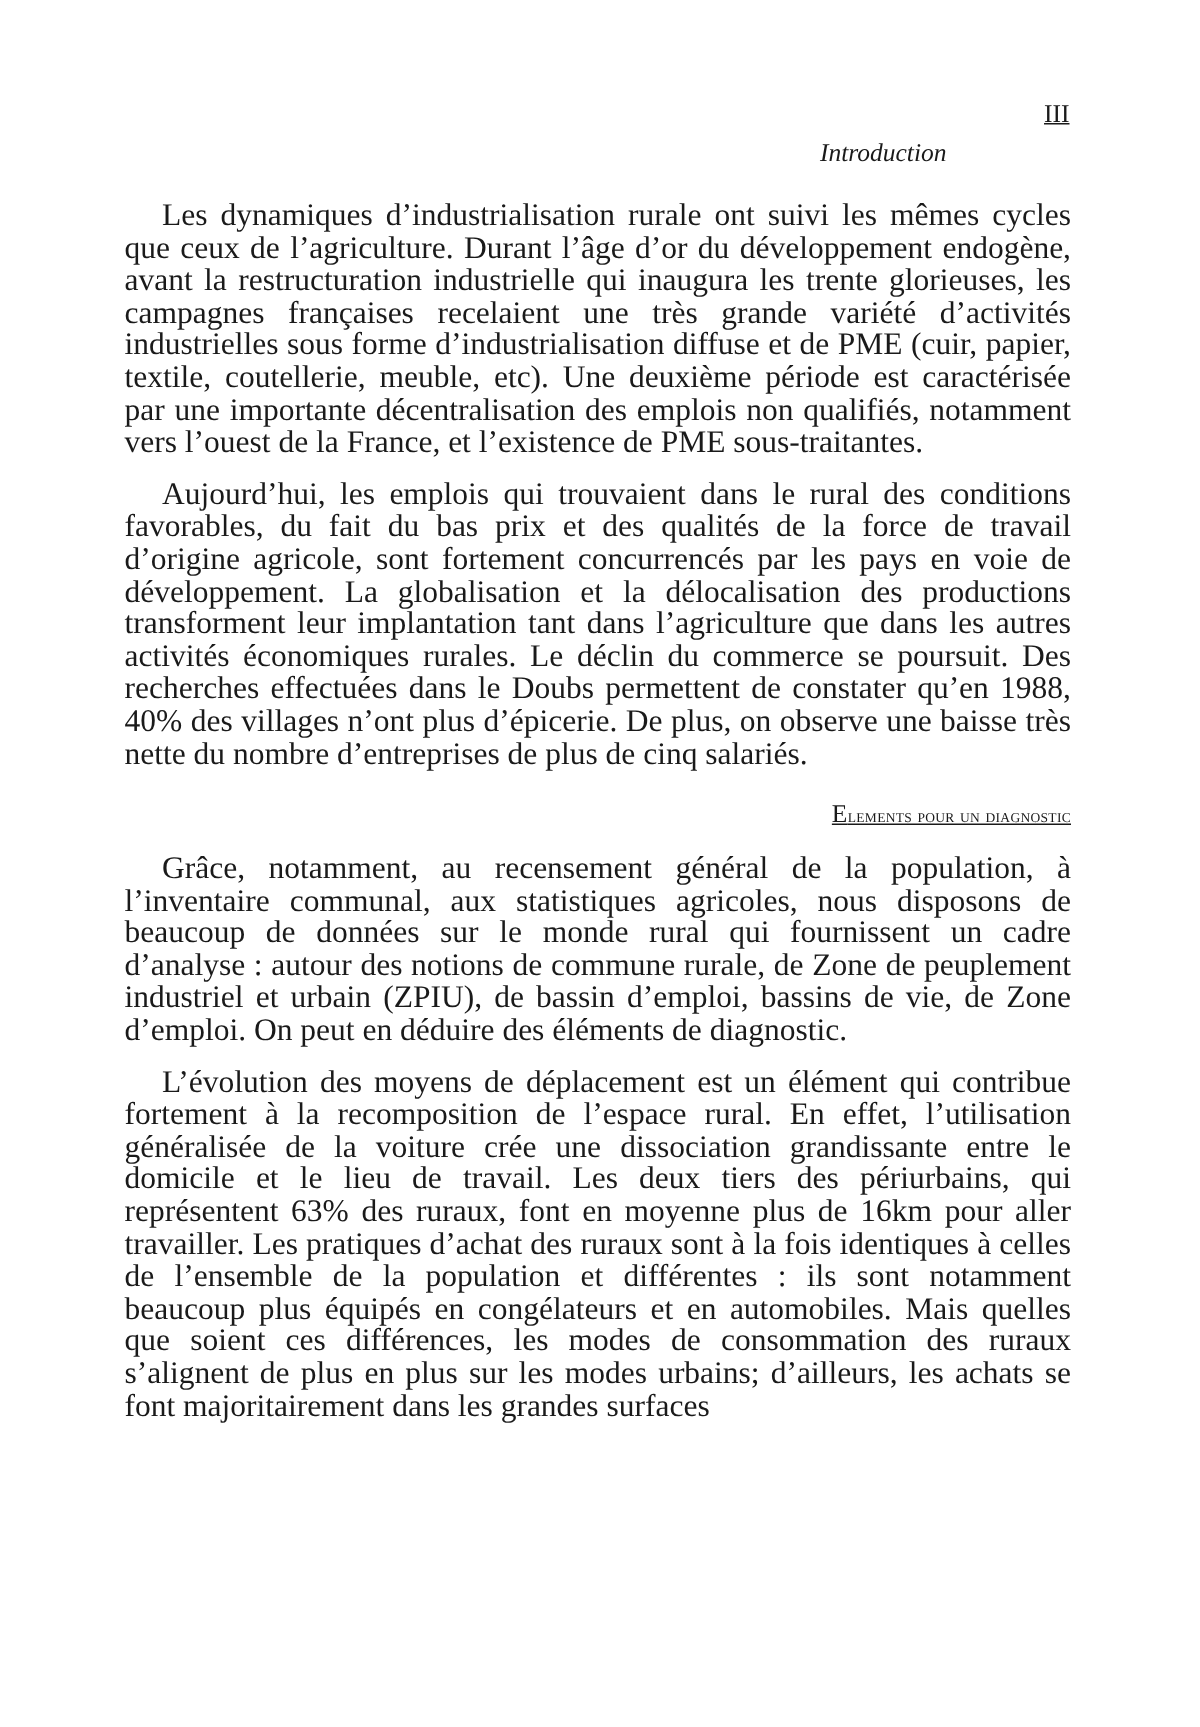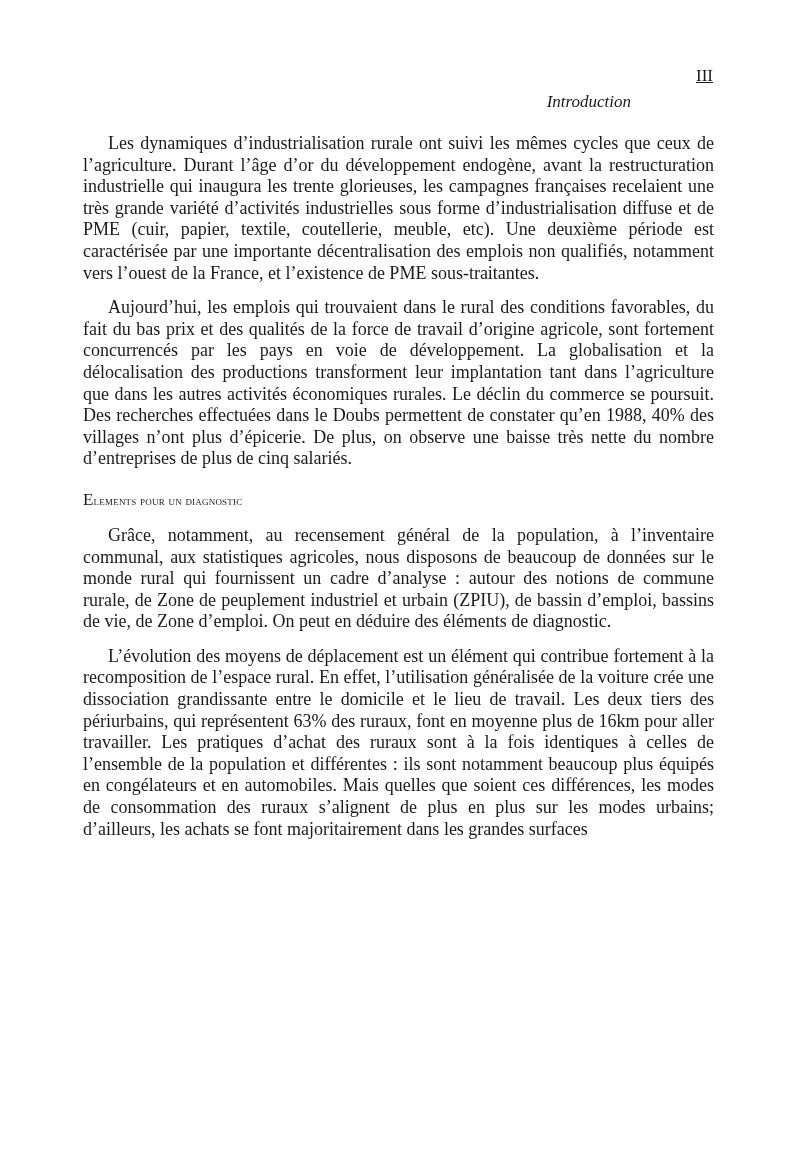--- a/index.html
+++ b/index.html
@@ -37,33 +37,34 @@
     text-decoration: underline;
   }
   .content {
     position: absolute;
     top: 133px;
     left: 83px;
     width: 631px;
   }
   p.para {
     margin: 0 0 13px 0;
-    font-size: 18px;
+    font-size: 21px;
     line-height: 21.6px;
     text-align: justify;
     text-indent: 25px;
     hyphens: none;
   }
   .section-heading {
     margin: 20px 0 14px 0;
-    text-align: left;
+    text-align: right;
     font-size: 13.5px;
     line-height: 20px;
     letter-spacing: 0.2px;
     font-variant: small-caps;
+    text-decoration: underline;
   }
   .section-heading span.cap {
     font-size: 17px;
   }
 </style>
 </head>
 <body>
 
 <div class="running-head">
   <span class="running-title">Introduction</span>

